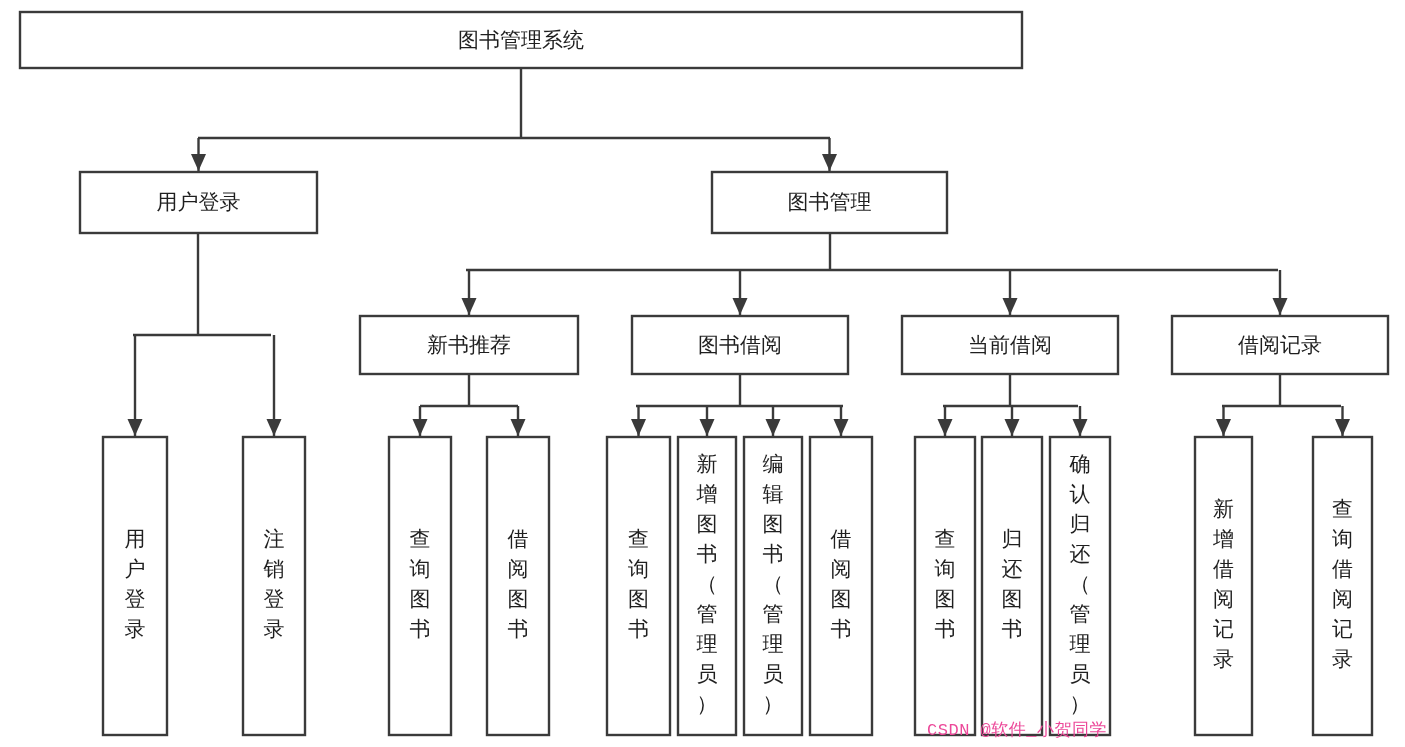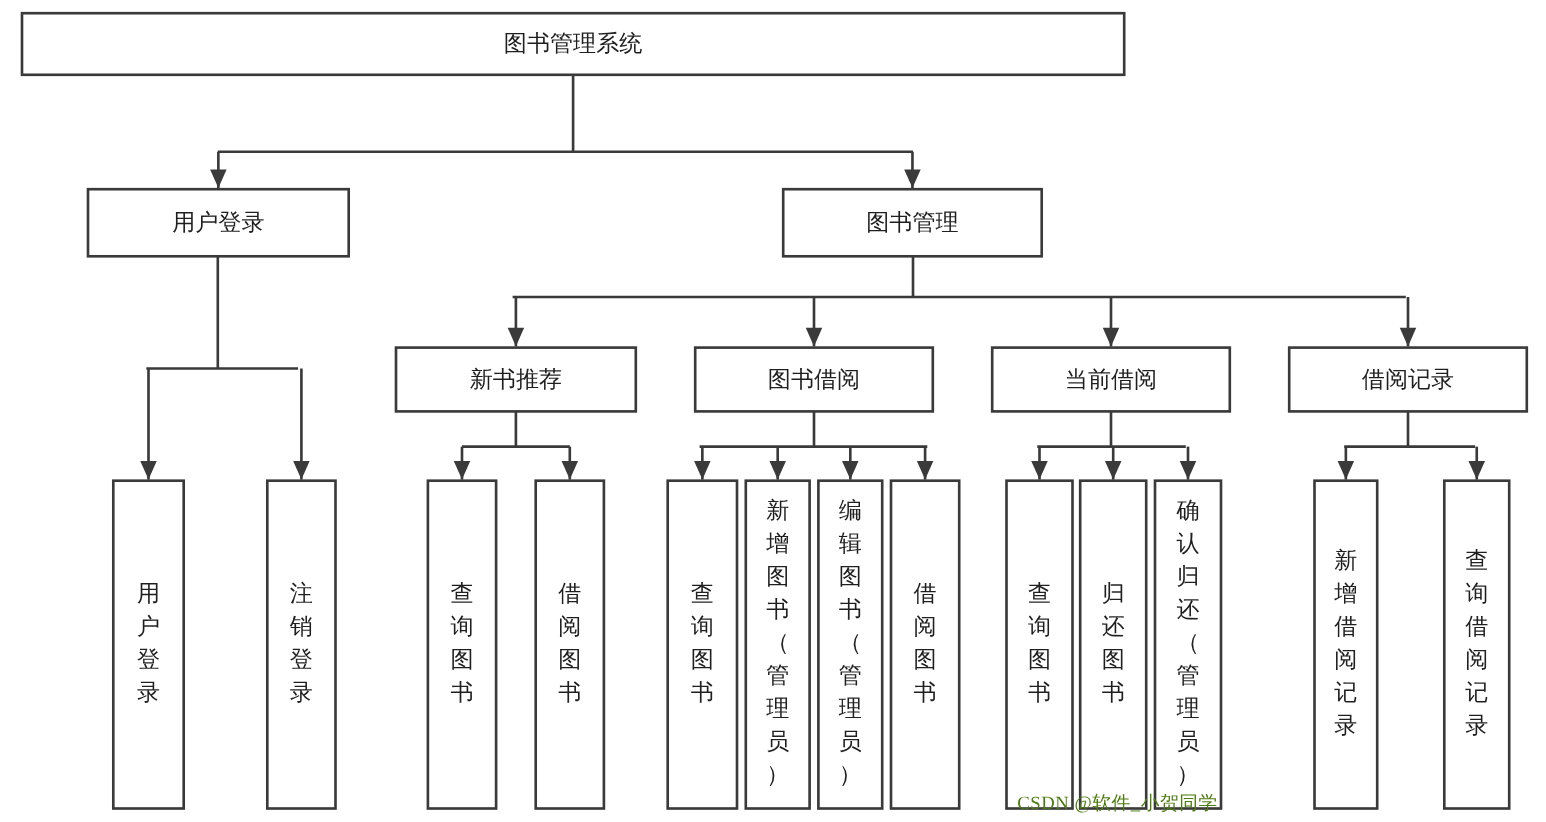--- a/index.html
+++ b/index.html
@@ -53,23 +53,23 @@
   .node-label-vertical {
     fill: #1f1f1f;
     font-family: "Liberation Sans", "DejaVu Sans", sans-serif;
     font-size: 21px;
     text-anchor: middle;
   }
   .watermark {
     position: absolute;
     right: 16px;
     bottom: 6px;
-    color: #4d7c0f;
+    color: #ec4899;
     font-size: 17px;
-    font-family: Liberation Serif, serif;
+    font-family: Liberation Mono, monospace;
     letter-spacing: 0.5px;
     white-space: nowrap;
     user-select: none;
   }
 </style>
 </head>
 <body>
 
 <div id="diagram-root">
 

